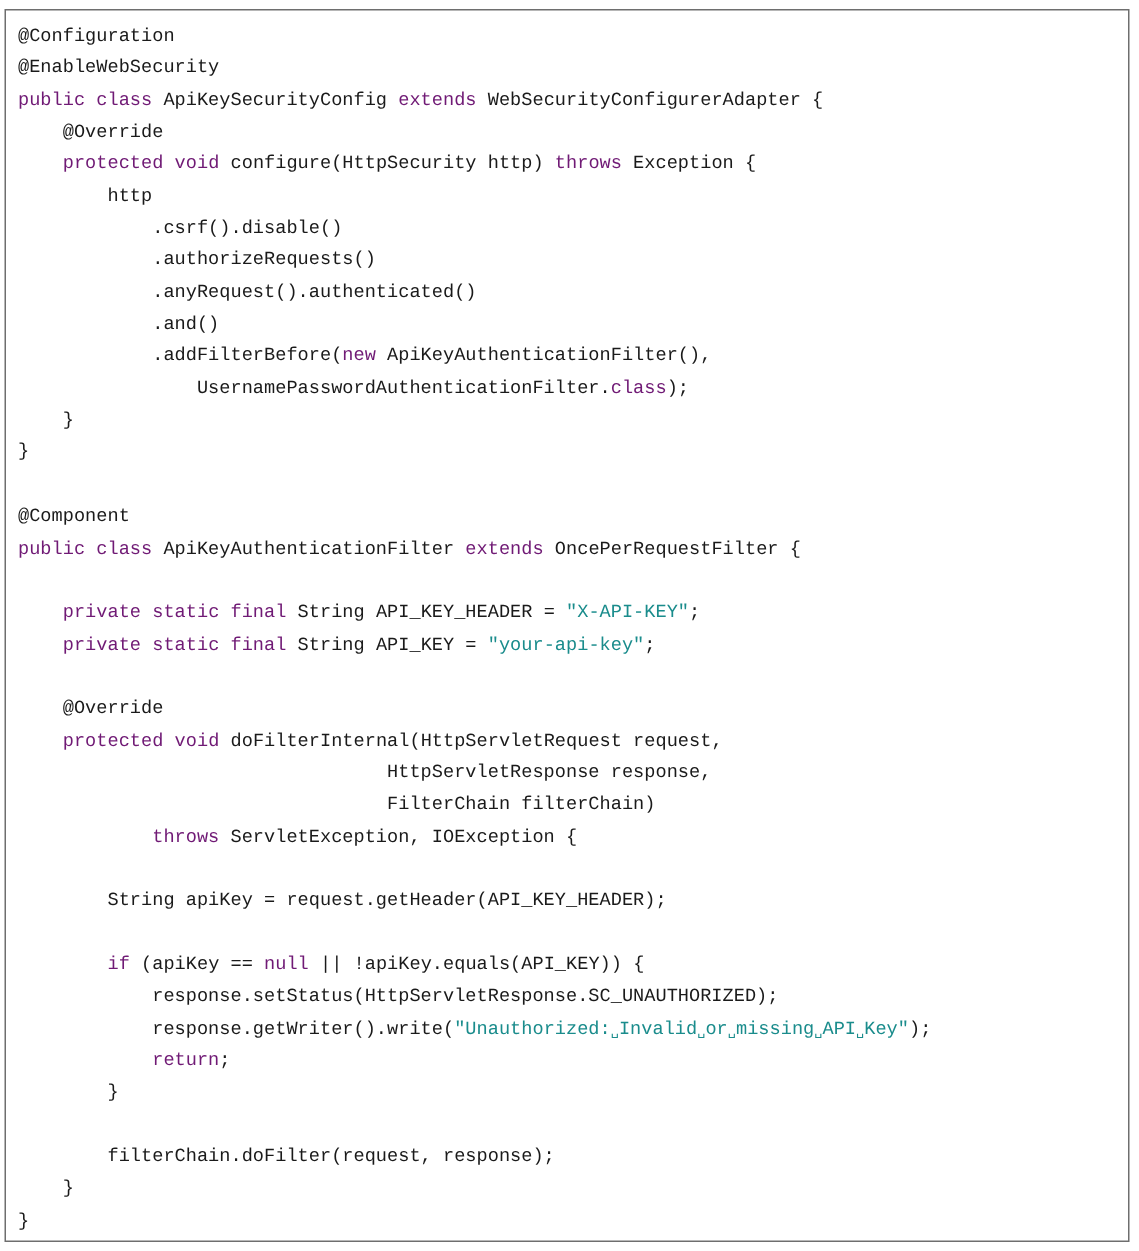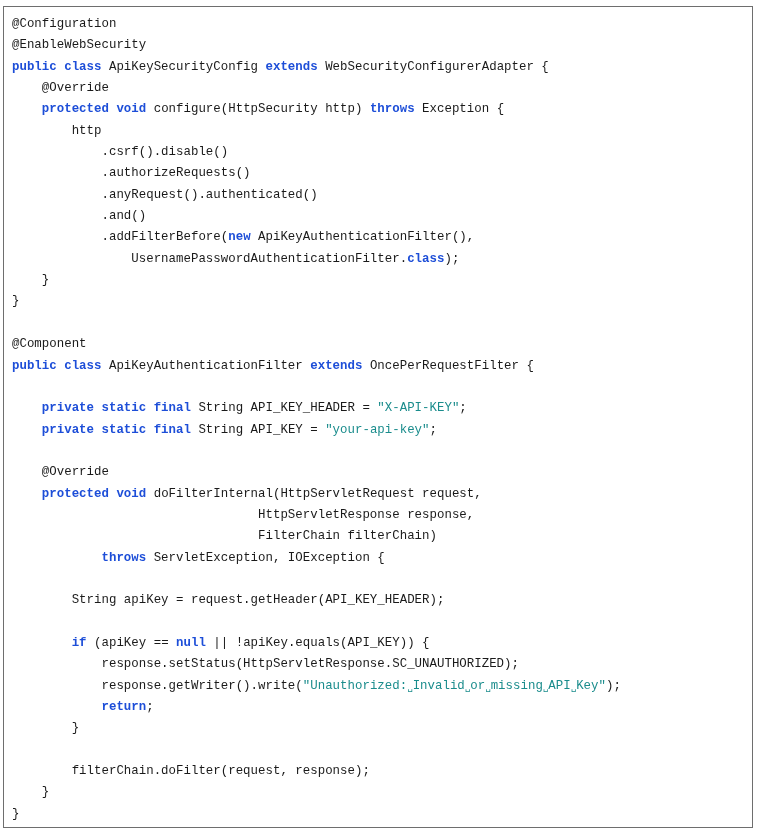--- a/index.html
+++ b/index.html
@@ -8,21 +8,21 @@
     position: absolute; left: 3px; top: 6px; width: 750px; height: 822px;
     border: 1.3px solid #6e6e6e; box-sizing: border-box; background: #fff; padding-left: 20px;
   }
   .code {
     position: absolute; left: 8px; top: 7px; margin: 0;
     font-family: "Liberation Mono", "DejaVu Sans Mono", monospace;
     font-size: 12.4px; line-height: 21.35px; color: #1a1a1a;
     white-space: pre;
   }
   .line { display: block; height: 21.35px; letter-spacing: 0.02px; }
-  .kw { color: #1d4ed8; font-weight: bold; }
+  .kw { color: #701a75; }
   .str { color: #1a8c8c; }
   .vs { color: #1a8c8c; font-size: 9px; vertical-align: -1px; }
 </style>
 </head>
 <body>
 
 <div class="frame">
   <pre class="code" id="code"><span class="line"><span>@Configuration</span></span><span class="line"><span>@EnableWebSecurity</span></span><span class="line"><span class="kw">public class</span><span> ApiKeySecurityConfig </span><span class="kw">extends</span><span> WebSecurityConfigurerAdapter {</span></span><span class="line"><span>    @Override</span></span><span class="line"><span>    </span><span class="kw">protected void</span><span> configure(HttpSecurity http) </span><span class="kw">throws</span><span> Exception {</span></span><span class="line"><span>        http</span></span><span class="line"><span>            .csrf().disable()</span></span><span class="line"><span>            .authorizeRequests()</span></span><span class="line"><span>            .anyRequest().authenticated()</span></span><span class="line"><span>            .and()</span></span><span class="line"><span>            .addFilterBefore(</span><span class="kw">new</span><span> ApiKeyAuthenticationFilter(),</span></span><span class="line"><span>                UsernamePasswordAuthenticationFilter.</span><span class="kw">class</span><span>);</span></span><span class="line"><span>    }</span></span><span class="line"><span>}</span></span><span class="line"><span></span></span><span class="line"><span>@Component</span></span><span class="line"><span class="kw">public class</span><span> ApiKeyAuthenticationFilter </span><span class="kw">extends</span><span> OncePerRequestFilter {</span></span><span class="line"><span></span></span><span class="line"><span>    </span><span class="kw">private static final</span><span> String API_KEY_HEADER = </span><span class="str">"X-API-KEY"</span><span>;</span></span><span class="line"><span>    </span><span class="kw">private static final</span><span> String API_KEY = </span><span class="str">"your-api-key"</span><span>;</span></span><span class="line"><span></span></span><span class="line"><span>    @Override</span></span><span class="line"><span>    </span><span class="kw">protected void</span><span> doFilterInternal(HttpServletRequest request,</span></span><span class="line"><span>                                 HttpServletResponse response,</span></span><span class="line"><span>                                 FilterChain filterChain)</span></span><span class="line"><span>            </span><span class="kw">throws</span><span> ServletException, IOException {</span></span><span class="line"><span></span></span><span class="line"><span>        String apiKey = request.getHeader(API_KEY_HEADER);</span></span><span class="line"><span></span></span><span class="line"><span>        </span><span class="kw">if</span><span> (apiKey == </span><span class="kw">null</span><span> || !apiKey.equals(API_KEY)) {</span></span><span class="line"><span>            response.setStatus(HttpServletResponse.SC_UNAUTHORIZED);</span></span><span class="line"><span>            response.getWriter().write(</span><span class="str">"Unauthorized:</span><span class="vs">␣</span><span class="str">Invalid</span><span class="vs">␣</span><span class="str">or</span><span class="vs">␣</span><span class="str">missing</span><span class="vs">␣</span><span class="str">API</span><span class="vs">␣</span><span class="str">Key"</span><span>);</span></span><span class="line"><span>            </span><span class="kw">return</span><span>;</span></span><span class="line"><span>        }</span></span><span class="line"><span></span></span><span class="line"><span>        filterChain.doFilter(request, response);</span></span><span class="line"><span>    }</span></span><span class="line"><span>}</span></span></pre>
 </div>
 

